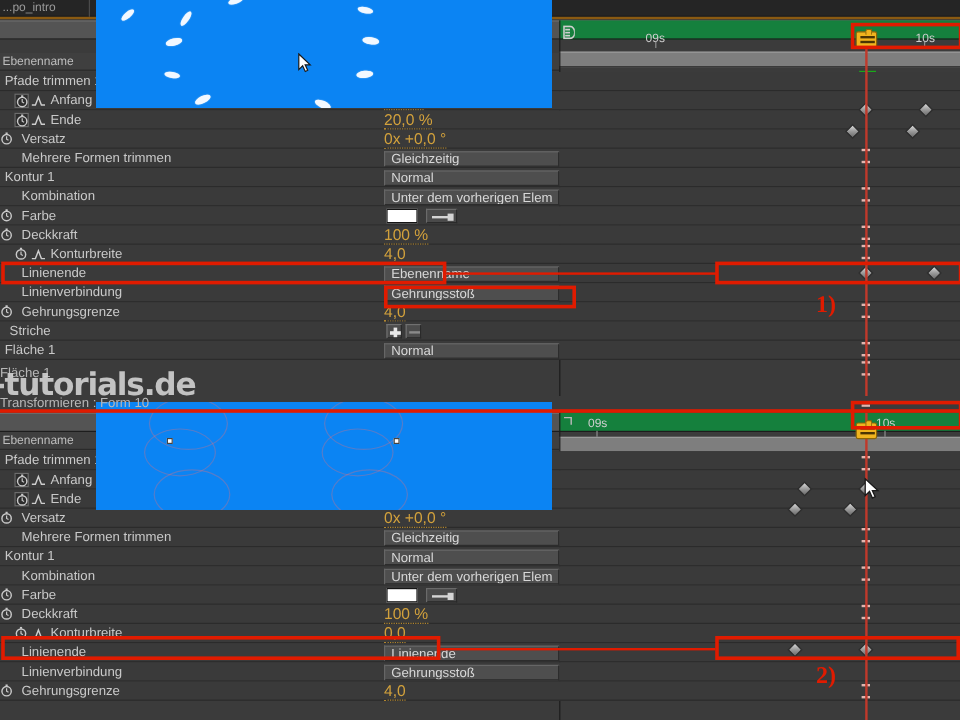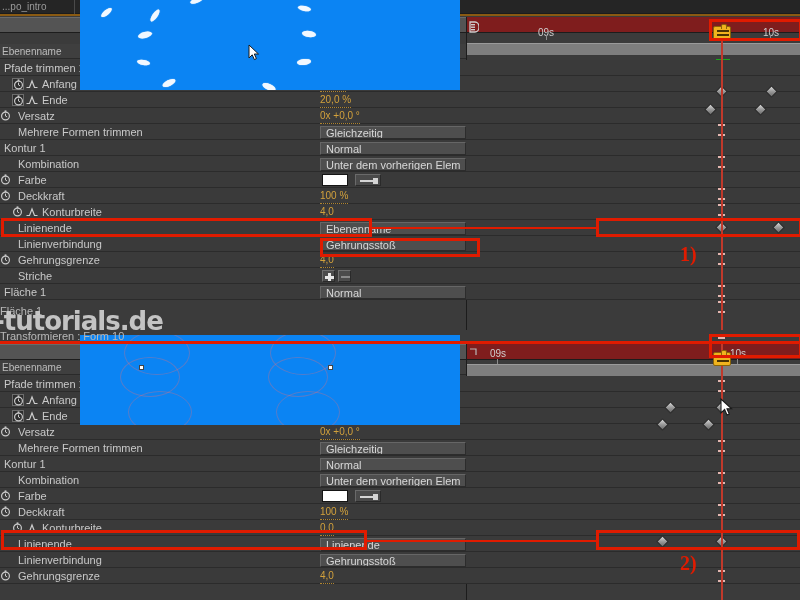--- a/index.html
+++ b/index.html
@@ -58,21 +58,21 @@
   .sw {   
     position:absolute; top:2px; width:12px; height:12px;
   }
   .sw svg { display:block; }
   .sw.boxed { background:#2d2d2d; border:1px solid #6d6d6d; }
 
   .ge { position:absolute; top:3px; width:12px; height:10px; }
 
   .val-num {
     position:absolute; top:0; height:16px; line-height:16px;
-    color:#d2a13c; font-size:10px; white-space:nowrap;
+    color:#d2a13c; font-size:13px; white-space:nowrap;
     border-bottom:1px dotted #b08530;
   }
   .dropdown {
     position:absolute; top:2px; height:13px; line-height:13px;
     background:#4e4e4e; border-top:1px solid #666; border-left:1px solid #666;
     border-bottom:1px solid #2c2c2c; border-right:1px solid #2c2c2c;
     color:#d8d8d8; font-size:11px; padding-left:5px; white-space:nowrap; overflow:hidden;
   }
   .swatch {
     position:absolute; top:2px; width:26px; height:12px;
@@ -98,21 +98,21 @@
     border-bottom:1px solid #2a2a2a; border-right:1px solid #2a2a2a;
     position:relative;
   }
   .pmbtn.plus::before { content:""; position:absolute; left:5px; top:2px; width:3px; height:8px; background:#e8e8e8; }
   .pmbtn.plus::after  { content:""; position:absolute; left:2px; top:5px; width:9px; height:3px; background:#e8e8e8; }
   .pmbtn.minus::after { content:""; position:absolute; left:2px; top:5px; width:9px; height:2px; background:#8a8a8a; }
 
   
   .tl-ruler {
     position:absolute; left:466px; width:334px; height:16px;
-    background:#7f1d1d; border-bottom:1px solid #1c1c1c;
+    background:#15803d; border-bottom:1px solid #1c1c1c;
   }
   .tl-tick { position:absolute; width:1px; background:#8d8d8d; }
   .tl-ticklabel {
     position:absolute; font-size:10px; color:#cfcfcf; white-space:nowrap;
   }
   .tl-divider { position:absolute; width:1px; background:#1c1c1c; }
 
   .workarea {
     position:absolute; left:466px; width:334px; height:13px;
     background:#7e7e7e; border-top:1px solid #9a9a9a; border-bottom:1px solid #3a3a3a;
@@ -332,21 +332,21 @@
           <svg width="11" height="11" viewBox="0 0 11 11">
             <circle cx="5.5" cy="6" r="3.9" fill="none" stroke="#c9c9c9" stroke-width="1.2"></circle>
             <path d="M5.5 3.6 L5.5 6 L7.1 6.9" fill="none" stroke="#c9c9c9" stroke-width="1"></path>
             <rect x="4.6" y="0.4" width="1.8" height="1.6" fill="#c9c9c9"></rect>
           </svg>
         </span>
         <span class="lbl" style="left: 18px;">Gehrungsgrenze</span>
         <span class="val-num" style="left: 320px;">4,0</span>
       </div>
       <div class="row rowbg-a" style="top: 268px;">
-        <span class="lbl" style="left: 18px; text-align: right;">Striche</span>
+        <span class="lbl" style="left: 8px; text-align: right;">Striche</span>
         <span class="plusminus" style="left: 322px;">
           <span class="pmbtn plus"></span>
           <span class="pmbtn minus"></span>
         </span>
       </div>
       <div class="row rowbg-a" style="top: 284px;">
         <span class="lbl" style="left: 4px;">Fläche 1</span>
         <span class="dropdown" style="left: 320px; width: 146px;">Normal</span>
       </div>
     </div>

